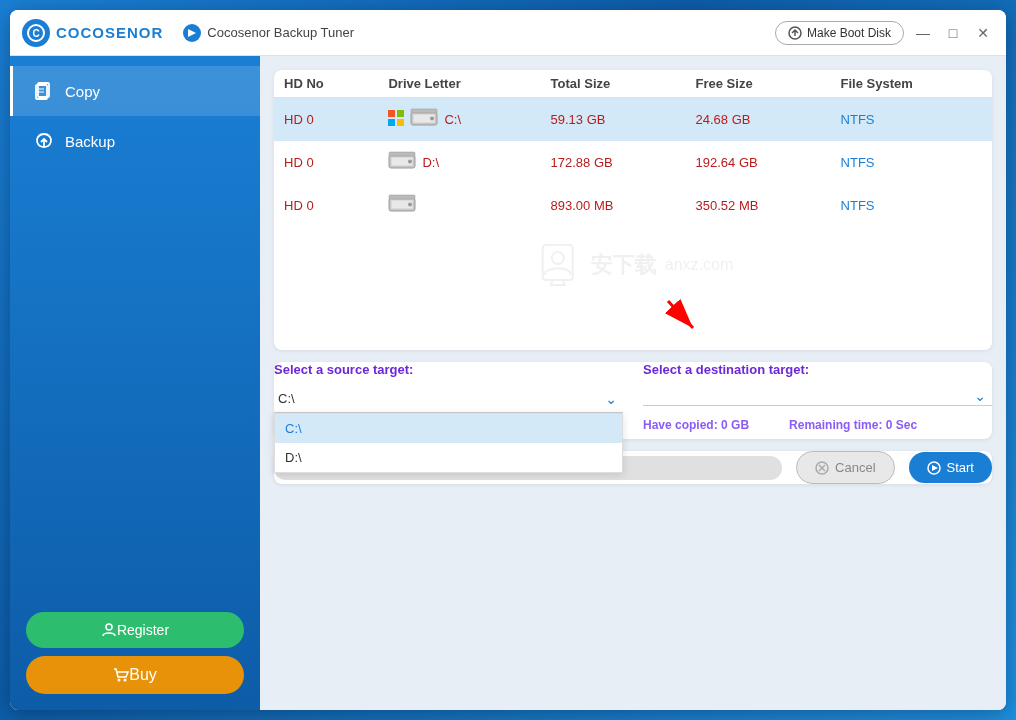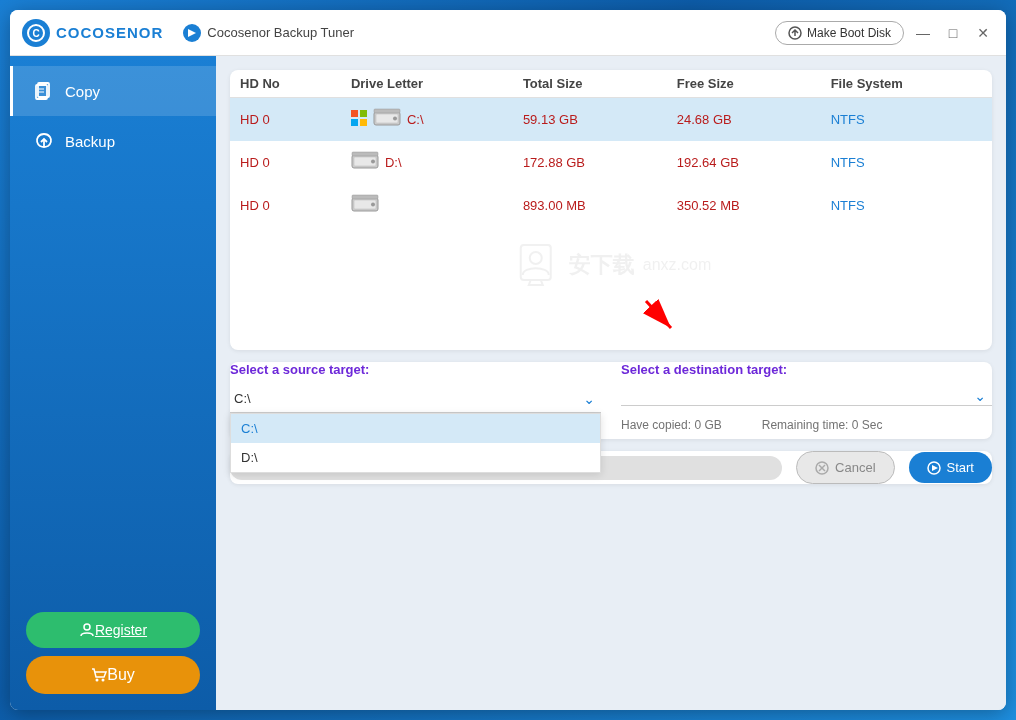--- a/index.html
+++ b/index.html
@@ -93,21 +93,21 @@
       border-radius: 3px;
     }
     
     .main {
       display: flex;
       flex: 1;
       overflow: hidden;
     }
     
     .sidebar {
-      width: 206px;
+      width: 250px;
       background: linear-gradient(180deg, #1a7fd4 0%, #0d5ca8 100%);
       display: flex;
       flex-direction: column;
       padding-top: 10px;
       flex-shrink: 0;
     }
     .sidebar-item {
       display: flex;
       align-items: center;
       gap: 10px;
@@ -135,21 +135,21 @@
       gap: 8px;
     }
     .btn-register {
       background: #2dbd6e;
       color: white;
       border: none;
       border-radius: 20px;
       padding: 10px;
       font-size: 14px;
       cursor: pointer;
-      display: flex; align-items: center; justify-content: center;  text-decoration: underline;
+      display: flex; align-items: center; justify-content: center; 
     }
     .btn-buy {
       background: #e8920a;
       color: white;
       border: none;
       border-radius: 20px;
       padding: 10px;
       font-size: 16px;
       cursor: pointer;
       display: flex; align-items: center; justify-content: center; 
@@ -245,21 +245,22 @@
       background: #d4e9f7;
       color: #1a7fd4;
     }
     .info-row {
       display: flex;
       gap: 40px;
       margin-top: 12px;
     }
     .info-item {
       font-size: 12px;
-      color: #737373;
+      color: #8b5cf6;
+      font-weight: bold;
     }
     
     .progress-bar-card {
       display: flex;
       align-items: center;
       gap: 14px;
     }
     .progress-bar-wrap {
       flex: 1;
       height: 24px;

